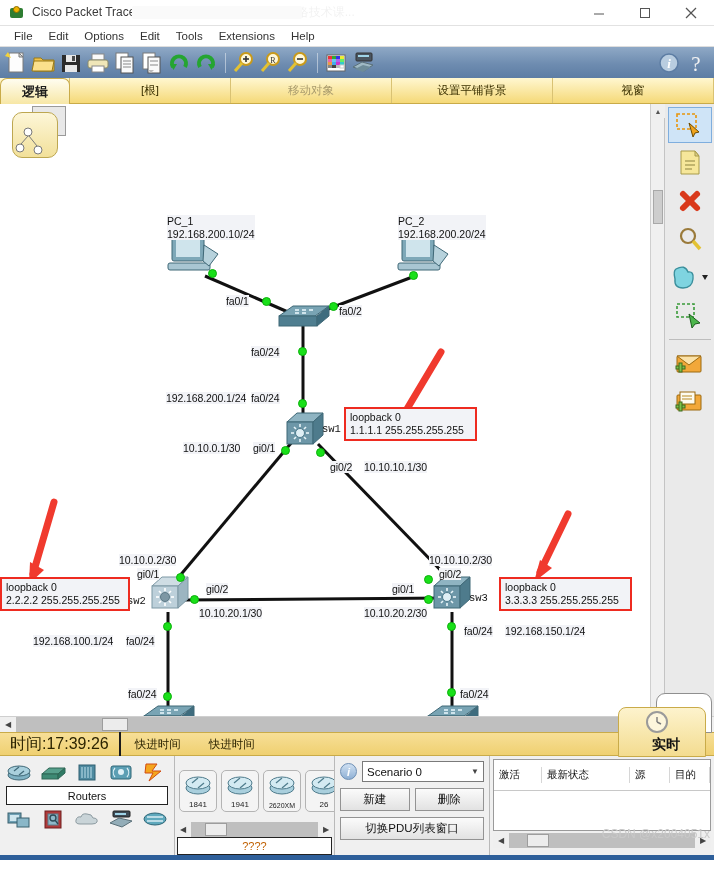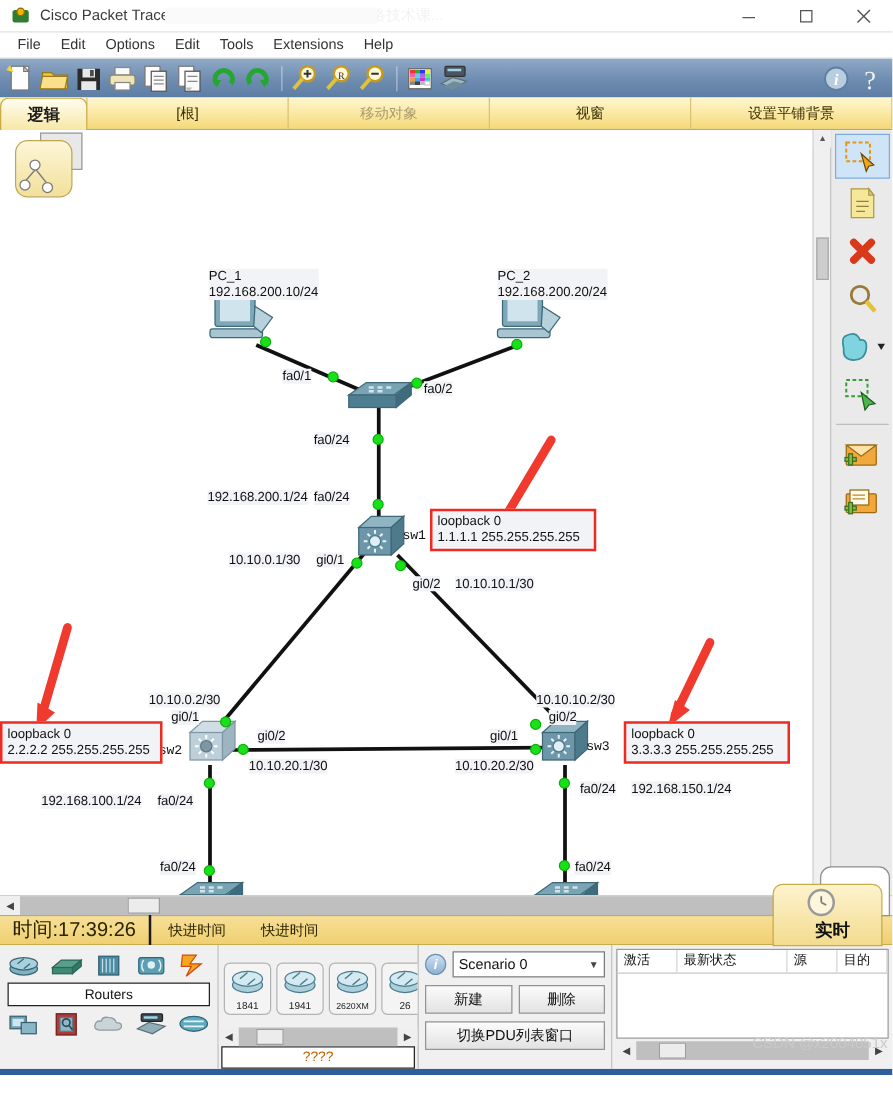--- a/index.html
+++ b/index.html
@@ -157,21 +157,21 @@
       display:flex; align-items:center; padding:0 4px; font-size:11.5px; color:#111;
       position:relative; }
   .selectbox .chev { position:absolute; right:4px; font-size:8px; color:#444; }
   .btnrow { display:flex; gap:5px; margin-top:6px; }
   .gbtn { flex:1; height:23px; background:linear-gradient(#fbfbfb,#e2e2e2);
       border:1px solid #939393; display:flex; align-items:center; justify-content:center;
       font-size:11.5px; color:#111; }
   .gbtn.wide { width:100%; margin-top:6px; }
   .pdupanel { flex:1; background:#f0f0f0; padding:3px; position:relative; }
   .pdutable { width:100%; height:72px; background:#fff; border:1px solid #9a9a9a; }
-  .pduhdr { display:flex; height:19px; border-bottom:1px solid #c8c8c8; }
+  .pduhdr { display:flex; height:31px; border-bottom:1px solid #c8c8c8;align-items:center; }
   .pduhdr div { padding:1px 5px; font-size:10.5px; color:#111; border-right:1px solid #d6d6d6; }
   .pduscroll { height:15px; display:flex; align-items:center; margin-top:2px; }
   .watermark { position:absolute; right:4px; bottom:14px; font-size:12px;
       color:#c9c9c9; white-space:nowrap; }
   .botstrip { height:5px; background:#2e5f9a; }
 </style>
 </head>
 <body>
 
 <div class="titlebar">
@@ -337,22 +337,22 @@
           <text x="13" y="21" font-size="21" text-anchor="middle" fill="#f2f2f2" font-family="Liberation Serif, serif">?</text>
         </svg>
     </div>
   </div>
 </div>
 
 <div class="tabrow">
   <div class="seg" style="flex:0 0 70px"></div>
   <div class="seg">[根]</div>
   <div class="seg dim">移动对象</div>
+  <div class="seg">设置平铺背景</div>
   <div class="seg">视窗</div>
-  <div class="seg">设置平铺背景</div>
   <div class="logical-tab">逻辑</div>
 </div>
 
 <div class="main">
 
   <div class="logical-badge">
     <div class="lb-shape2"></div>
     <div class="lb-shape"></div>
     <svg width="62" height="56" style="position:absolute;left:0;top:0">
       <circle cx="22" cy="26" r="4" fill="#fff" stroke="#7a7a7a"></circle>

